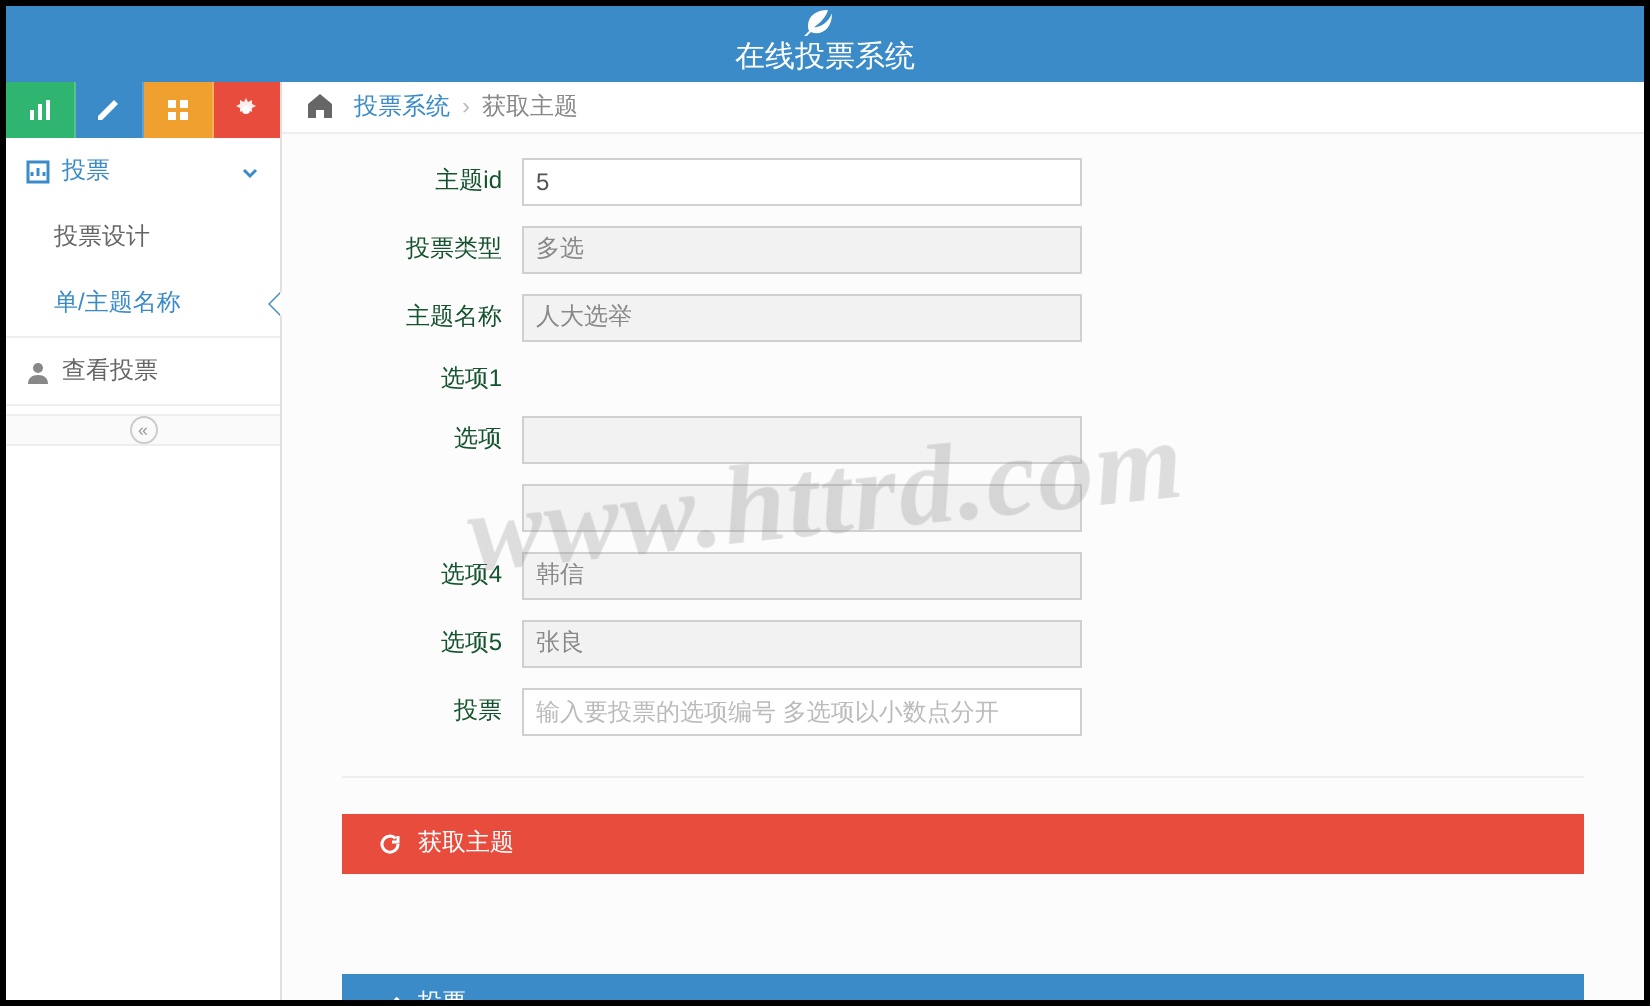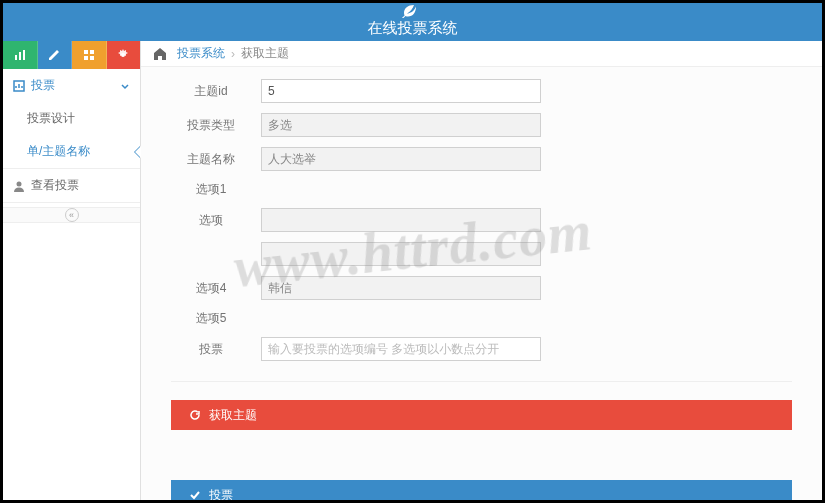--- a/index.html
+++ b/index.html
@@ -29,21 +29,21 @@
 .nav-single .icon { margin-right: 6px; color: #888; }
 .collapse-bar { height: 16px; display: flex; align-items: center; justify-content: center; border-top: 1px solid #eee; border-bottom: 1px solid #eee; background: #fafafa; cursor: pointer; margin-top: 4px; }
 .collapse-bar .circ { width: 14px; height: 14px; border: 1px solid #ccc; border-radius: 50%; display: flex; align-items: center; justify-content: center; font-size: 9px; color: #999; }
 .content { flex: 1; background: #fcfcfc; display: flex; flex-direction: column; }
 .breadcrumb { height: 28px; display: flex; align-items: center; padding: 0 12px; color: #888; border-bottom: 1px solid #eee; background: #fff; }
 .breadcrumb .home-icon { margin-right: 10px; color: #666; }
 .breadcrumb a { color: #3a8bc8; text-decoration: none; }
 .breadcrumb .sep { margin: 0 6px; color: #bbb; }
 .form-area { padding: 12px 30px 0 30px; overflow-y: auto; }
 .form-row { display: flex; align-items: center; margin-bottom: 10px; }
-.form-row label { width: 90px; text-align: center; padding-right: 10px; color: #737373; }
+.form-row label { width: 90px; text-align: right; padding-right: 10px; color: #14532d; }
 .form-row input { width: 280px; height: 24px; border: 1px solid #d0d0d0; padding: 0 6px; font-size: 12px; color: #555; background: #fff; }
 .form-row input[readonly] { background: #f2f2f2; color: #888; }
 .form-row input::placeholder { color: #bbb; }
 .divider { height: 1px; background: #eee; margin: 20px 0 18px 0; }
 .actions { display: flex; justify-content: center; gap: 50px; padding-bottom: 20px; flex-direction: column; }
 .action-btn { height: 30px; padding: 0 18px; border: none; color: #fff; font-size: 12px; cursor: pointer; display: flex; align-items: center; gap: 8px; }
 .action-btn.red { background: #e84c3d; }
 .action-btn.blue { background: #3a8bc8; }
 .watermark { position: absolute; left: 50%; top: 50%; transform: translate(-50%,-55%) rotate(-6deg); font-size: 56px; font-weight: bold; font-style: italic; color: rgba(140,140,140,0.28); pointer-events: none; white-space: nowrap; letter-spacing: 1px; font-family: Georgia, serif; }
 svg { display: block; }
@@ -173,20 +173,21 @@
         <div class="form-row">
           <label></label>
           <input type="text" readonly="" value="" style="">
         </div>
         <div class="form-row">
           <label>选项4</label>
           <input type="text" readonly="" value="韩信" style="">
         </div>
         <div class="form-row">
           <label>选项5</label>
+          <input type="text" readonly="" value="张良" style="">
         </div>
         <div class="form-row">
           <label>投票</label>
           <input type="text" placeholder="输入要投票的选项编号 多选项以小数点分开" style="">
         </div>
 
         <div class="divider"></div>
 
         <div class="actions">
           <button class="action-btn red">

